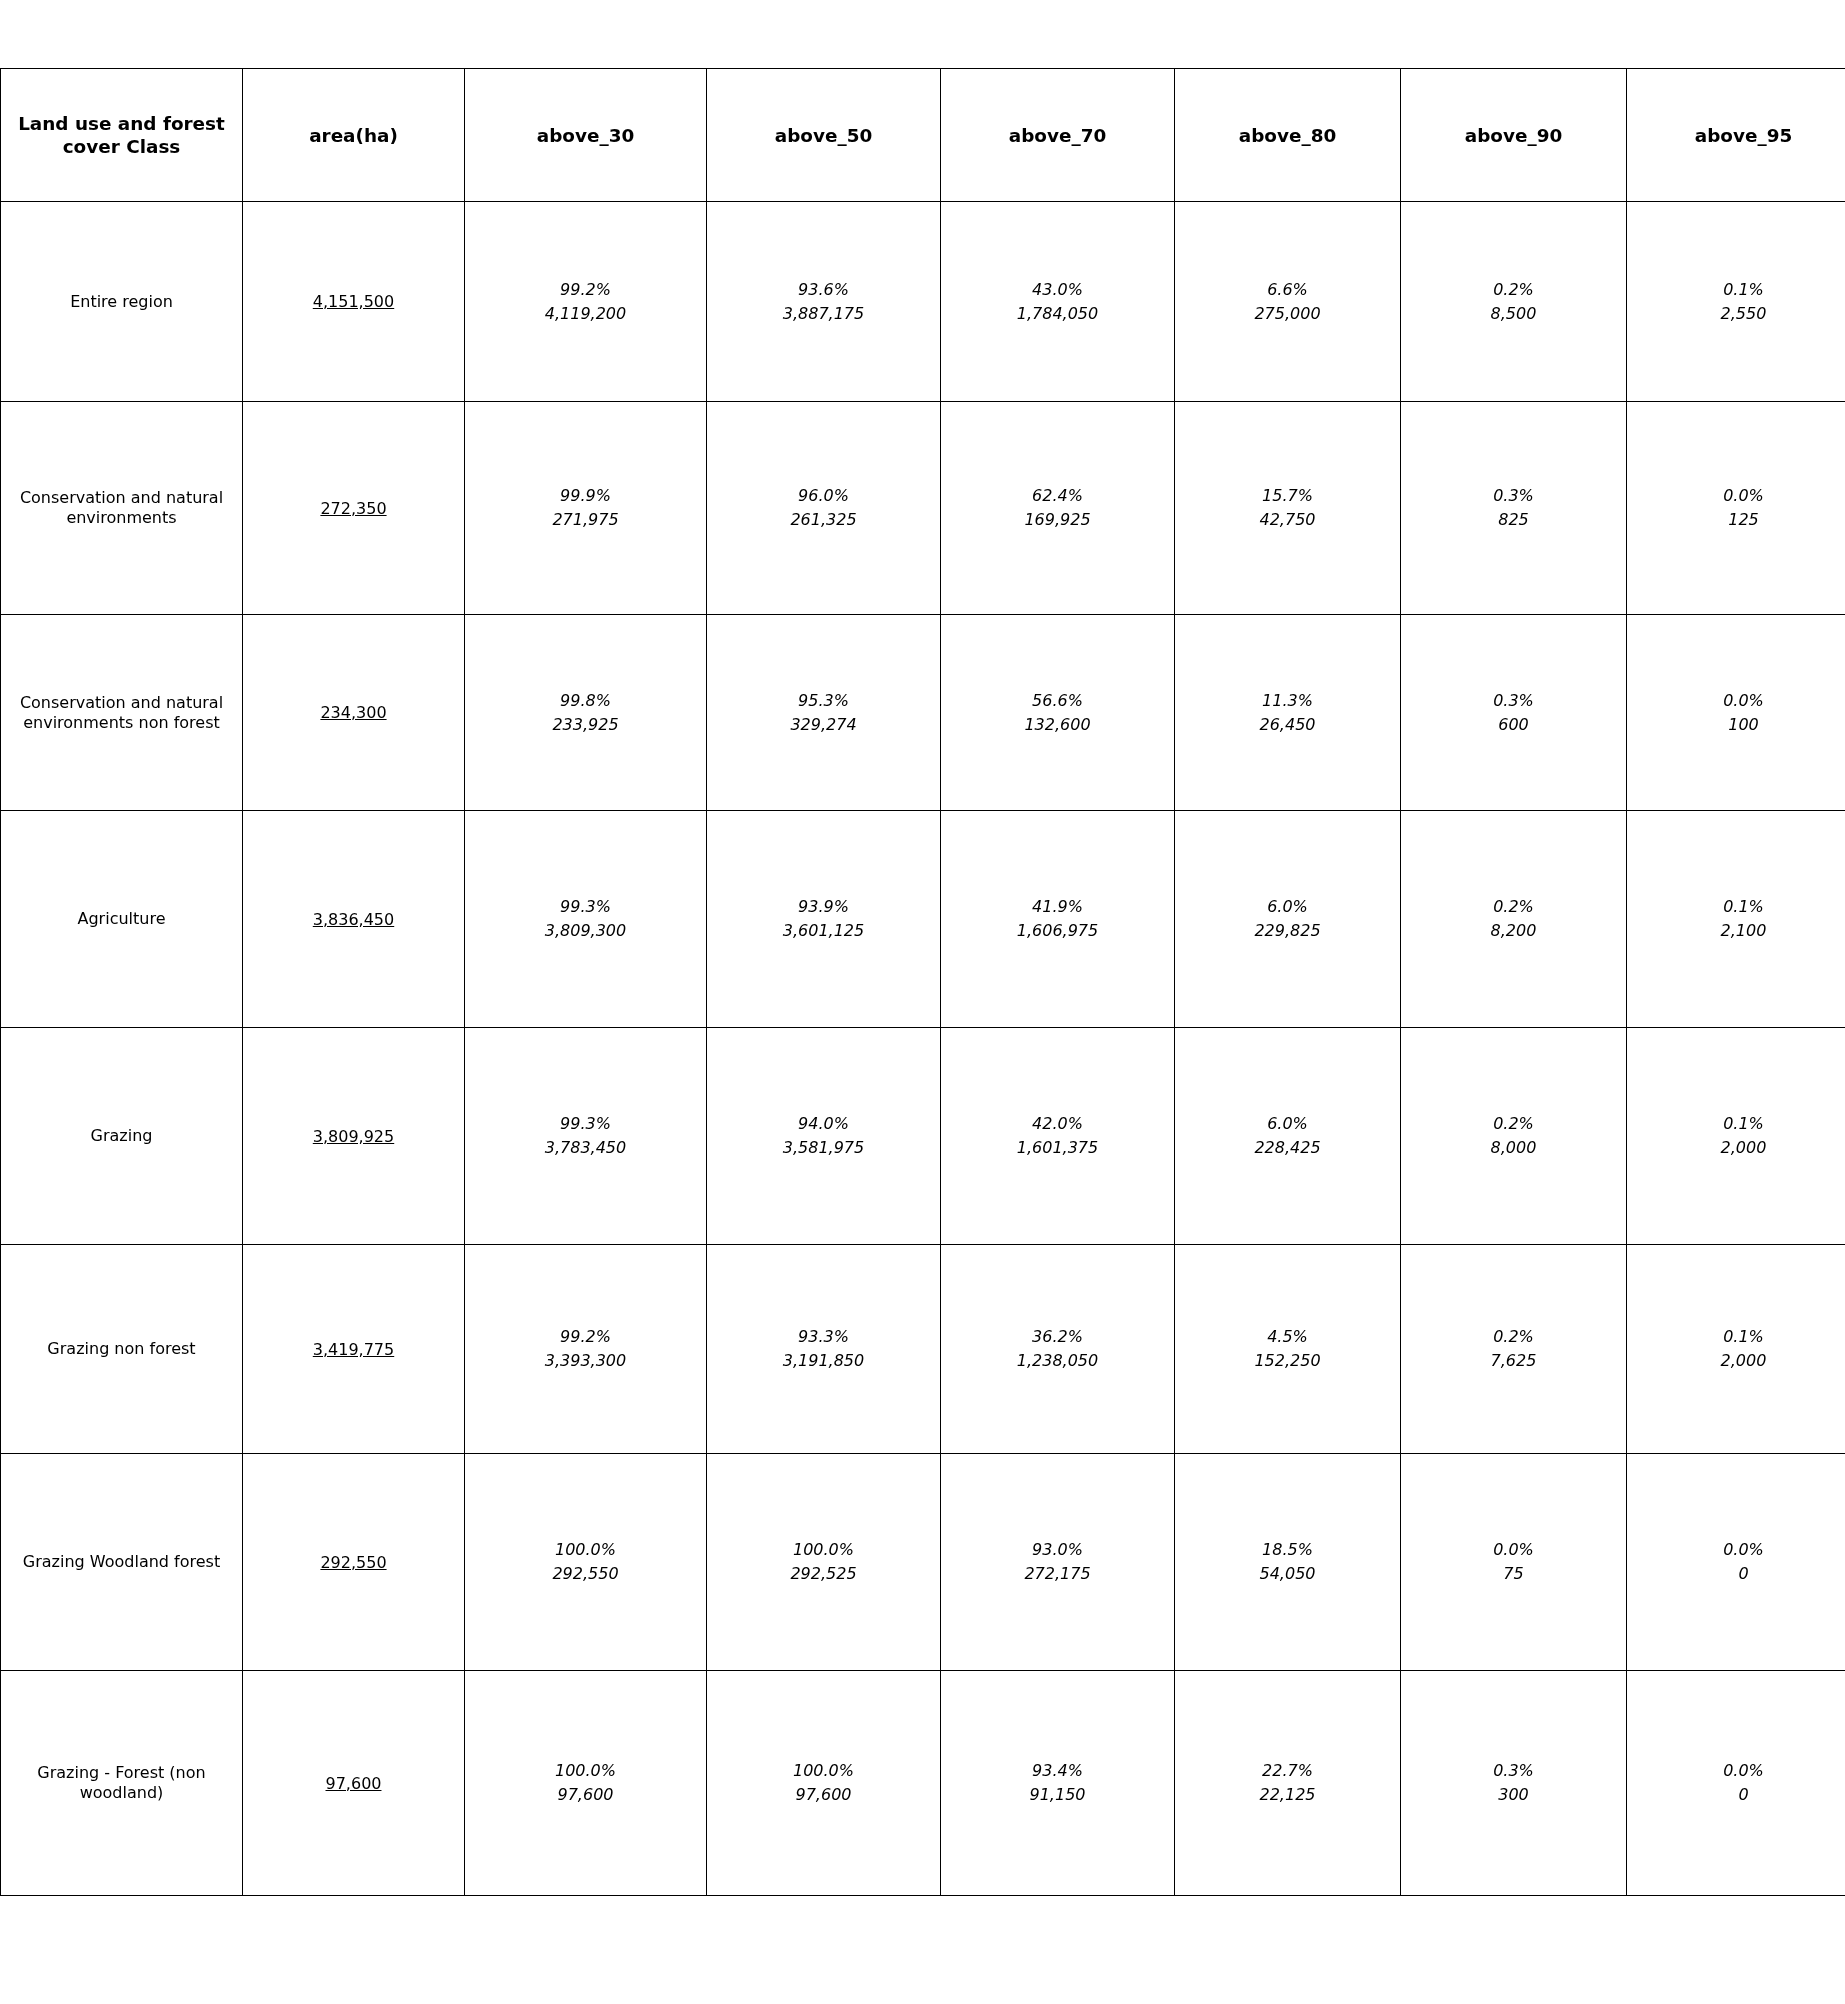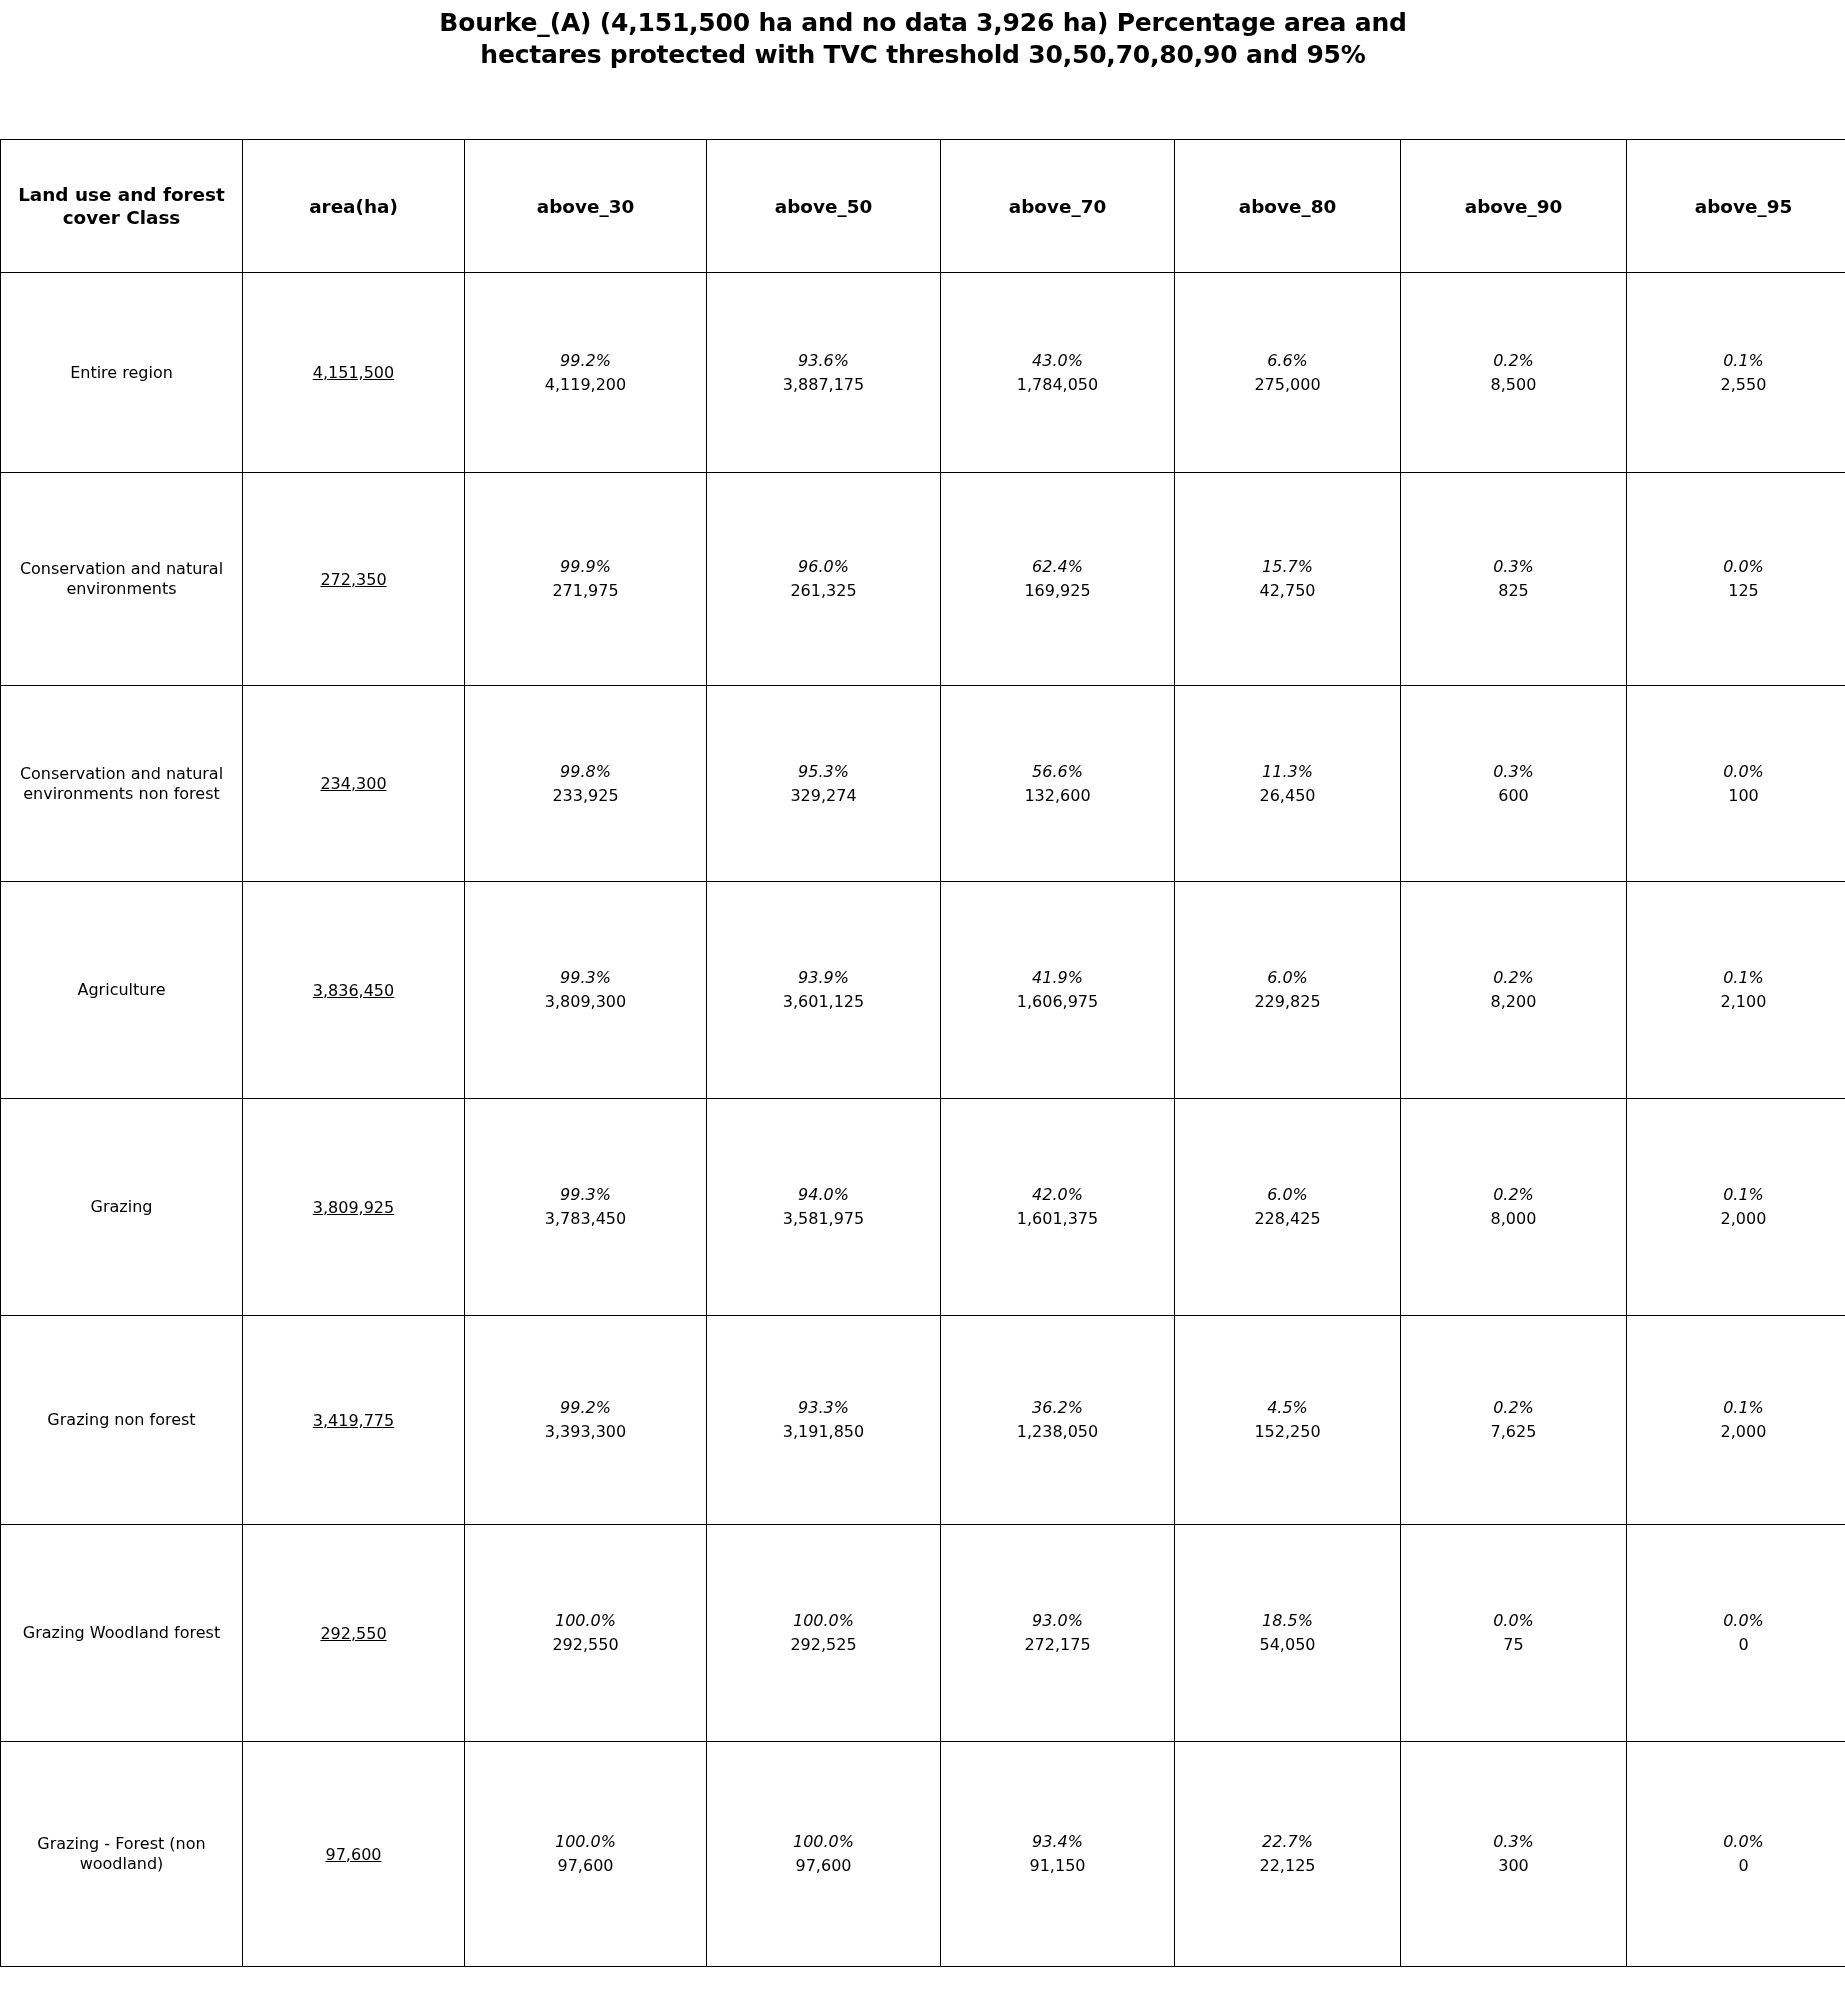--- a/index.html
+++ b/index.html
@@ -65,40 +65,36 @@
   }
   td.area {
     font-size: 17px;
     text-decoration: underline;
   }
   td.pair {
     font-size: 17px;
     line-height: 1.5;
   }
   td.pair .pct { display: block; font-style: italic; }
-  td.pair .ha { display: block; }
+  td.pair .ha { display: block; font-style: italic; }
 
   .row-h-1 { height: 200px; }
   .row-h-2 { height: 213px; }
   .row-h-3 { height: 196px; }
   .row-h-4 { height: 217px; }
   .row-h-5 { height: 217px; }
   .row-h-6 { height: 209px; }
   .row-h-7 { height: 217px; }
   .row-h-8 { height: 225px; }
 </style>
 </head>
 <body>
 
 <div class="page">
 
-  <div class="title">
-    <span class="line">Bourke_(A) (4,151,500 ha and no data 3,926 ha) Percentage area and</span>
-    <span class="line">hectares protected with TVC threshold 30,50,70,80,90 and 95%</span>
-  </div>
 
   <table class="data">
     <thead>
       <tr>
         <th class="col-class" style="width:241px">Land use and forest cover Class</th>
         <th style="width:221px">area(ha)</th>
         <th style="width:241px">above_30</th>
         <th style="width:233px">above_50</th>
         <th style="width:233px">above_70</th>
         <th style="width:225px">above_80</th>

